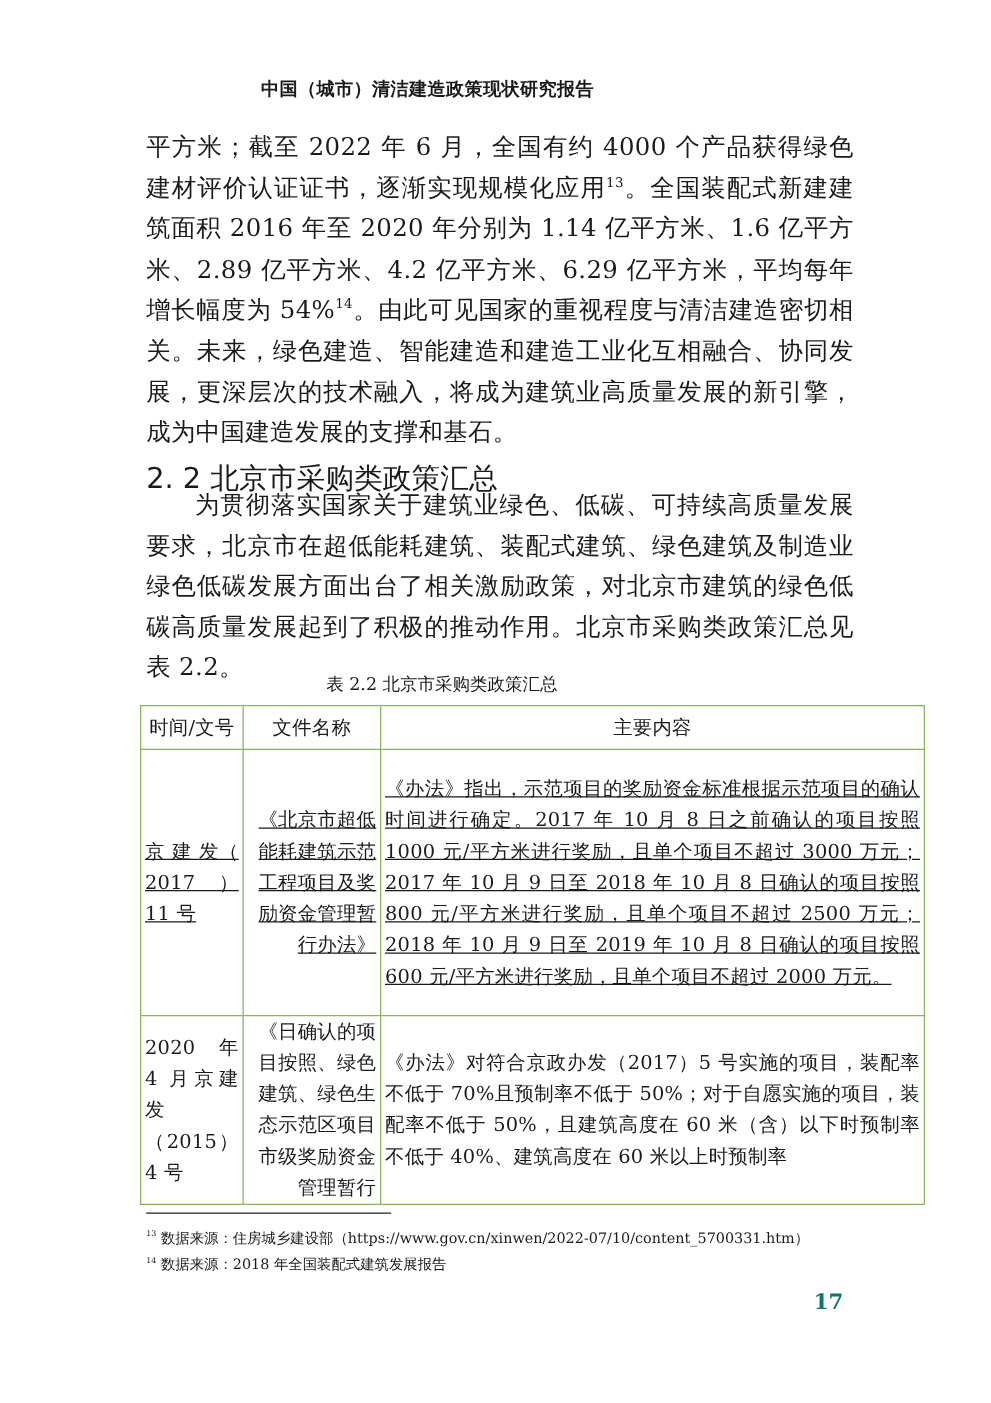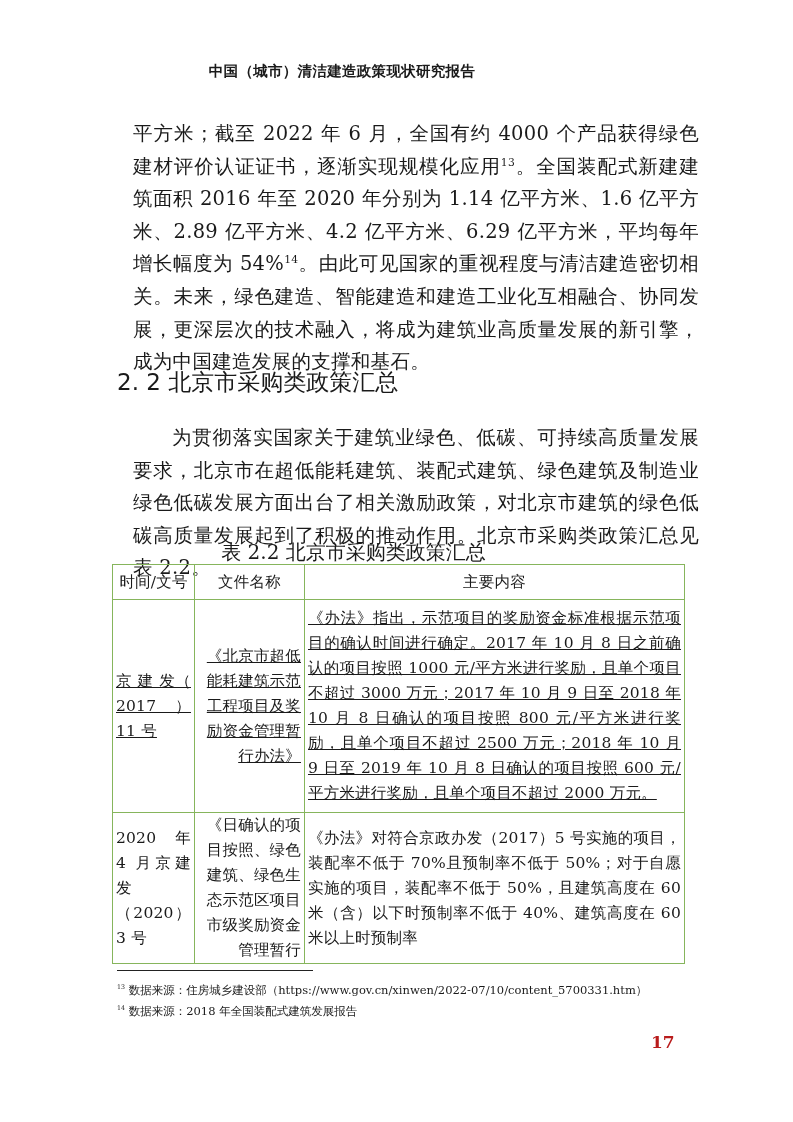--- a/index.html
+++ b/index.html
@@ -1,43 +1,43 @@
 <!DOCTYPE html>
 <html><head>
 <meta charset="utf-8">
 <style>
   html, body { margin: 0; padding: 0; background: #ffffff; }
   body { width: 793px; height: 1122px; position: relative; overflow: hidden;
          font-family: "DejaVu Serif", "Liberation Serif", serif; color: #1a1a1a; }
   .page-header { position: absolute; top: 62px; left: 0; width: 684px; text-align: center;
          font-family: "DejaVu Sans", "Liberation Sans", sans-serif; font-weight: bold; font-size: 14.5px; letter-spacing: 0.3px; }
   .body-text { position: absolute; left: 117px; width: 566px; font-size: 19.5px; line-height: 32.6px;
-         text-align: justify; margin: 16px; letter-spacing: 0.3px; }
+         text-align: justify; margin: 0; letter-spacing: 0.3px; }
   .p1 { top: 102px; }
   .section-heading { position: absolute; top: 367px; left: 117px; font-family: "DejaVu Sans", "Liberation Sans", sans-serif;
          font-size: 23px; font-weight: normal; margin: 0; }
-  .p2 { top: 406px; text-indent: 39px; }
-  .table-caption { position: absolute; top: 539px; left: 0; width: 707px; text-align: center; font-size: 20px; }
-  table.policy { position: absolute; top: 564px; left: 112px; width: 573px; border-collapse: collapse; table-layout: fixed; }
+  .p2 { top: 388px; text-indent: 39px; }
+  .table-caption { position: absolute; top: 539px; left: 0; width: 707px; text-align: center; font-size: 14px; }
+  table.policy { position: absolute; top: 564px; left: 112px; width: 628px; border-collapse: collapse; table-layout: fixed; }
   table.policy td, table.policy th { border: 1.5px solid #86b55c; font-size: 15.5px; line-height: 25px;
          padding: 0 3px; vertical-align: middle; font-weight: normal; letter-spacing: 0.2px; }
   table.policy th { height: 34px; text-align: center; }
   .col1 { width: 82px; }
   .col2 { width: 110px; }
   .c-time { text-align: justify; text-align-last: left; }
   .c-name { text-align: right; letter-spacing: 1.5px; }
   .c-content { text-align: justify; padding: 2px 4px; }
   .r1 td { height: 212px; text-decoration: underline; }
   .r2 td { height: 120px; vertical-align: top; }
   .r2 .c-time { vertical-align: middle; }
   .footnote-rule { position: absolute; top: 970px; left: 117px; width: 196px; border-top: 1px solid #222; }
   .footnote { position: absolute; left: 117px; font-size: 11.5px; margin: 0; }
   .fn1 { top: 983px; } .fn2 { top: 1004px; }
   sup { font-size: 0.55em; vertical-align: super; line-height: 0; }
-  .page-number { position: absolute; top: 1032px; left: 651px; font-size: 17px; font-weight: bold; color: #b91c1c; }
+  .page-number { position: absolute; top: 1032px; left: 651px; font-size: 17px; font-weight: bold; color: #0f766e; }
 </style>
 </head>
 <body>
 
 <div class="page-header">中国（城市）清洁建造政策现状研究报告</div>
 
 <p class="body-text p1"><span>平方米；截至 2022 年 6 月，全国有约 4000 个产品获得绿色建材评价认证证书，逐渐实现规模化应用</span><sup>13</sup><span>。全国装配式新建建筑面积 2016 年至 2020 年分别为 1.14 亿平方米、1.6 亿平方米、2.89 亿平方米、4.2 亿平方米、6.29 亿平方米，平均每年增长幅度为 54%</span><sup>14</sup><span>。由此可见国家的重视程度与清洁建造密切相关。未来，绿色建造、智能建造和建造工业化互相融合、协同发展，更深层次的技术融入，将成为建筑业高质量发展的新引擎，成为中国建造发展的支撑和基石。</span></p>
 
 <h2 class="section-heading">2. 2 北京市采购类政策汇总</h2>
 
@@ -56,21 +56,21 @@
     <th>时间/文号</th>
     <th>文件名称</th>
     <th>主要内容</th>
   </tr>
   <tr class="r1">
     <td class="c-time">京 建 发（ 2017 ）11 号</td>
     <td class="c-name">《北京市超低能耗建筑示范工程项目及奖励资金管理暂行办法》</td>
     <td class="c-content">《办法》指出，示范项目的奖励资金标准根据示范项目的确认时间进行确定。2017 年 10 月 8 日之前确认的项目按照 1000 元/平方米进行奖励，且单个项目不超过 3000 万元；2017 年 10 月 9 日至 2018 年 10 月 8 日确认的项目按照 800 元/平方米进行奖励，且单个项目不超过 2500 万元；2018 年 10 月 9 日至 2019 年 10 月 8 日确认的项目按照 600 元/平方米进行奖励，且单个项目不超过 2000 万元。</td>
   </tr>
   <tr class="r2">
-    <td class="c-time">2020 年 4 月京建发（2020）3 号</td>
+    <td class="c-time">2020 年 4 月京建发（2015）4 号</td>
     <td class="c-name">《日确认的项目按照、绿色建筑、绿色生态示范区项目市级奖励资金管理暂行</td>
     <td class="c-content">《办法》对符合京政办发（2017）5 号实施的项目，装配率不低于 70%且预制率不低于 50%；对于自愿实施的项目，装配率不低于 50%，且建筑高度在 60 米（含）以下时预制率不低于 40%、建筑高度在 60 米以上时预制率</td>
   </tr>
 </tbody>
   </table>
 
 <div class="footnote-rule"></div>
 <p class="footnote fn1"><sup>13</sup> <span>数据来源：住房城乡建设部（https://www.gov.cn/xinwen/2022-07/10/content_5700331.htm）</span></p>
 <p class="footnote fn2"><sup>14</sup> <span>数据来源：2018 年全国装配式建筑发展报告</span></p>
 

